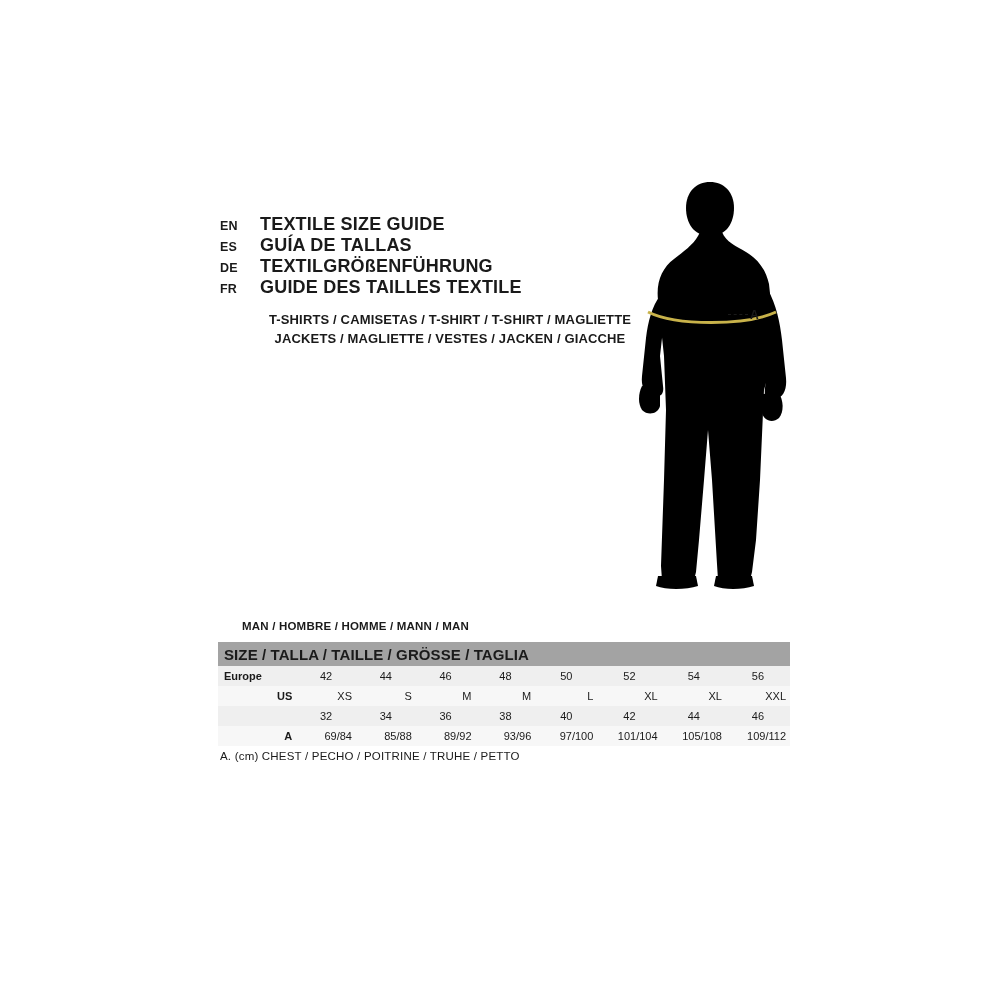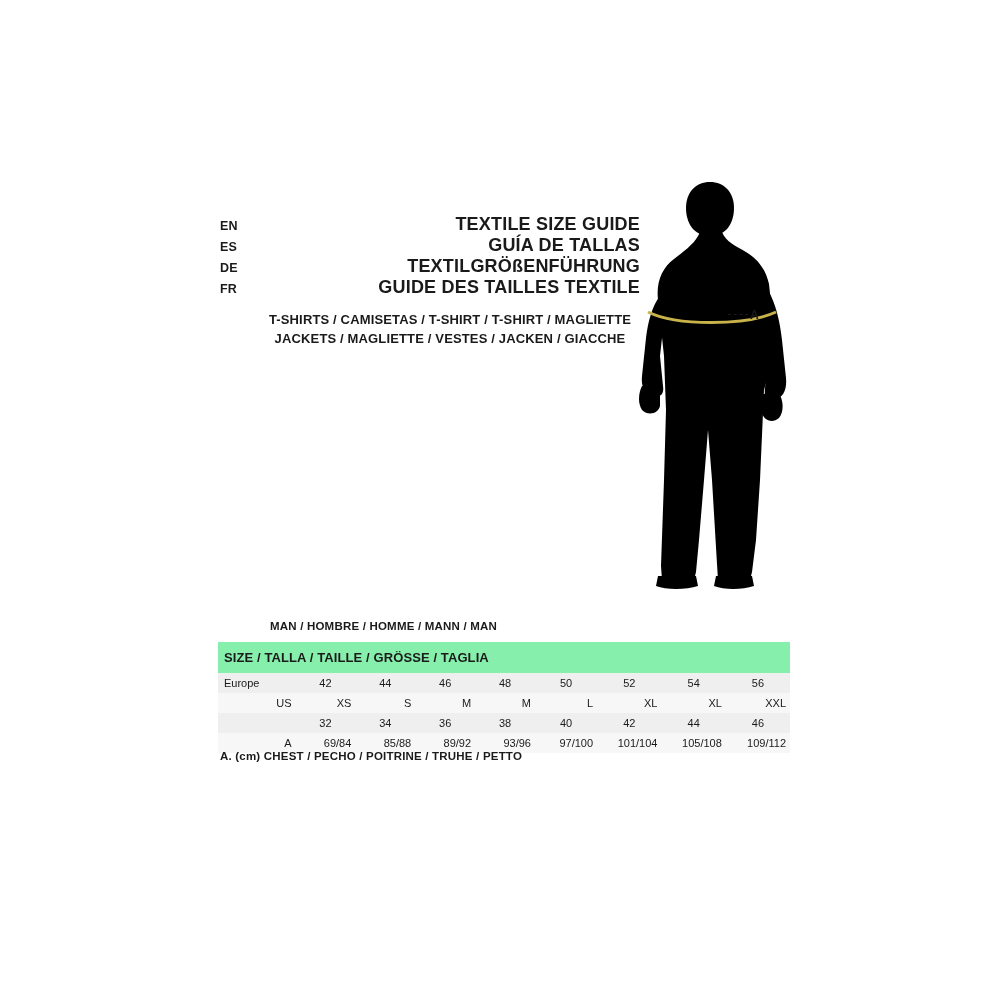--- a/index.html
+++ b/index.html
@@ -21,21 +21,20 @@
     position: absolute;
     left: 220px;
     top: 215px;
     width: 420px;
   }
   .lang-row {
     display: flex;
     align-items: baseline;
     line-height: 18px;
     margin-bottom: 1px;
-    justify-content: space-between;
   }
   .lang-code {
     width: 40px;
     font-size: 12.5px;
     font-weight: bold;
     letter-spacing: 0.2px;
     color: #1a1a1a;
   }
   .lang-text {
     font-size: 18px;
@@ -80,70 +79,71 @@
     position: absolute;
     left: 728px;
     top: 314px;
     width: 20px;
     border-top: 1.5px dashed #1a1a1a;
   }
 
   
   .table-title {
     position: absolute;
-    left: 236px;
+    left: 208px;
     top: 620px;
     font-size: 11.5px;
     font-weight: bold;
     letter-spacing: 0.2px;
     color: #1a1a1a;
     padding-left: 34px;
   }
   table.size-table {
     position: absolute;
     left: 218px;
     top: 642px;
     width: 572px;
     border-collapse: collapse;
     font-size: 11px;
     color: #1a1a1a;
   }
   table.size-table tr.head-row td {
-    background: #86efac;
-    font-weight: bold;
-    height: 31px;
-    font-size: 13px;
+    background: #a3a3a3;
+    font-weight: bold;
+    height: 24px;
+    font-size: 15px;
     letter-spacing: 0.1px;
   }
   table.size-table td {
     height: 20px;
     padding: 0 4px;
     vertical-align: middle;
     background: #efefef;
     border: 0;
   }
   table.size-table tr.row-alt td {
     background: #f7f7f7;
     text-align: right;
   }
   table.size-table td.label-cell {
     text-align: left;
     padding-left: 6px;
     width: 86px;
+    font-weight: bold;
   }
   table.size-table td.val {
     text-align: center;
     width: 66px;
   }
   .table-foot {
     position: absolute;
     left: 220px;
     top: 750px;
     font-size: 11.5px;
-    font-weight: bold;
+    font-weight: normal;
     letter-spacing: 0.2px;
     color: #1a1a1a;
   }
 </style>
 </head>
 <body>
 
 <div class="lang-block">
   <div class="lang-row">
     <span class="lang-code">EN</span>

